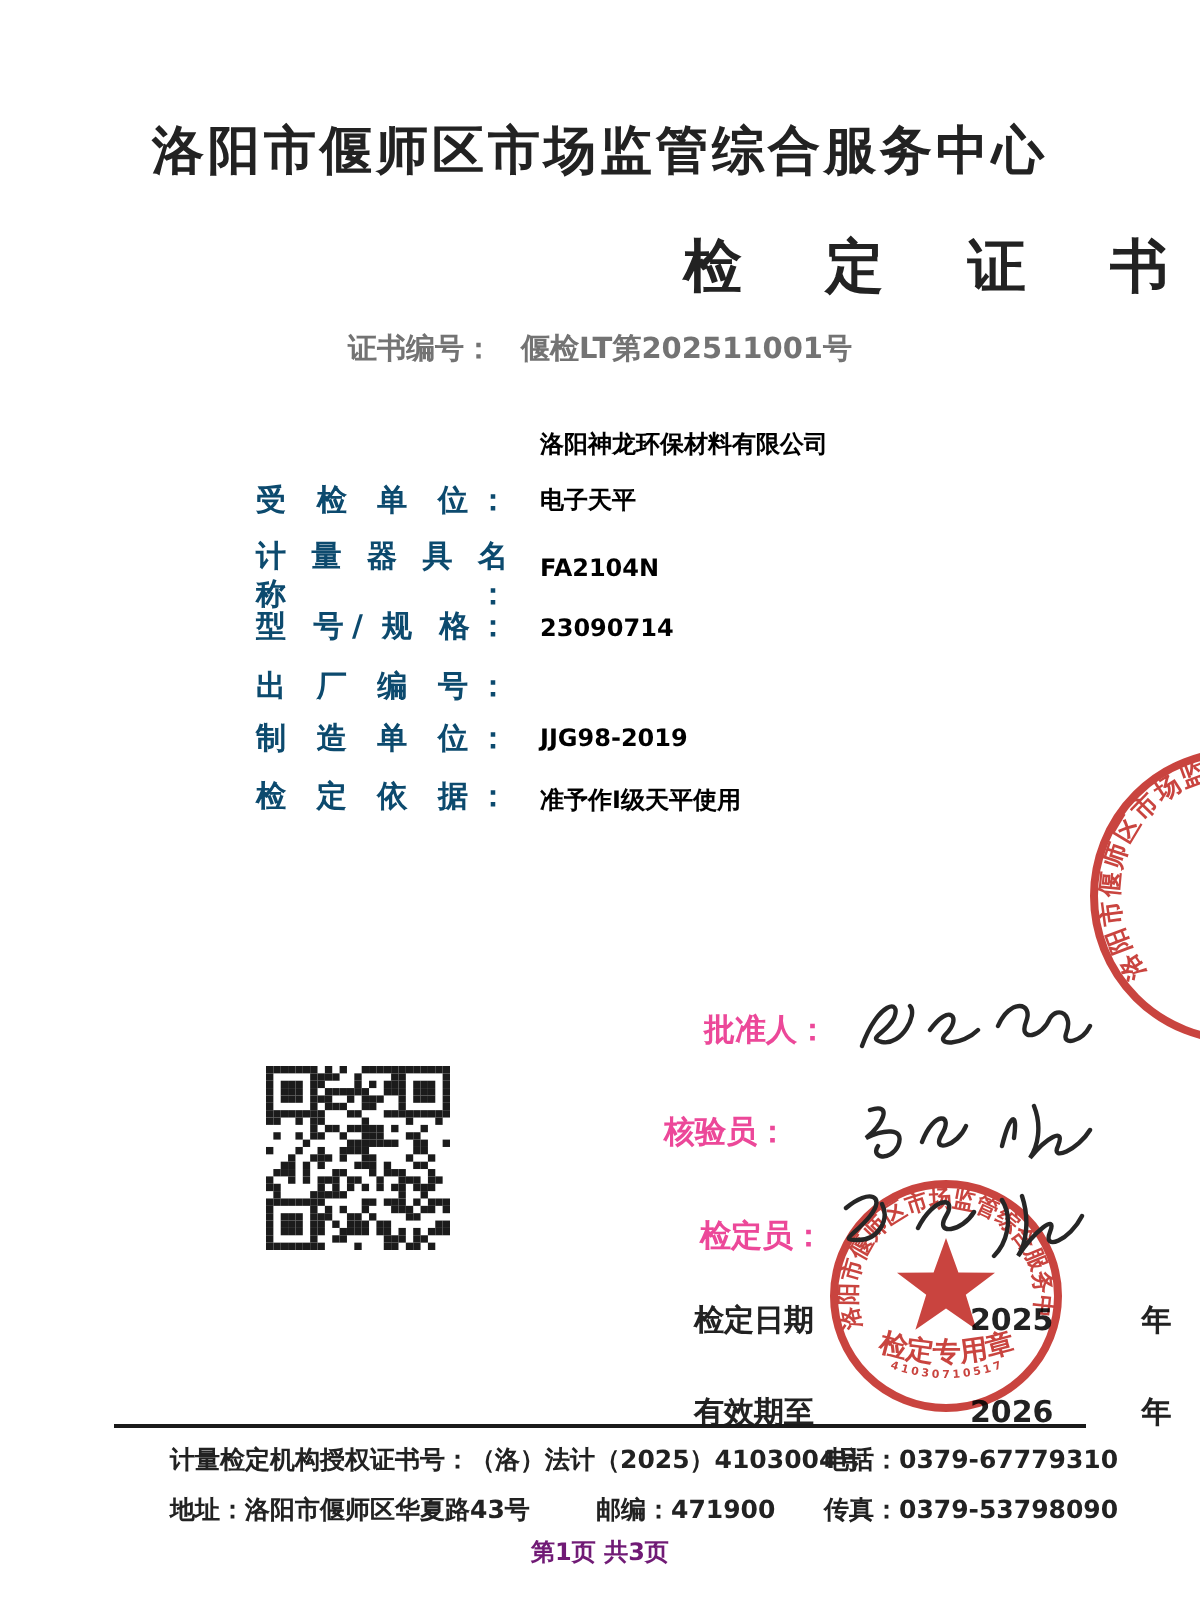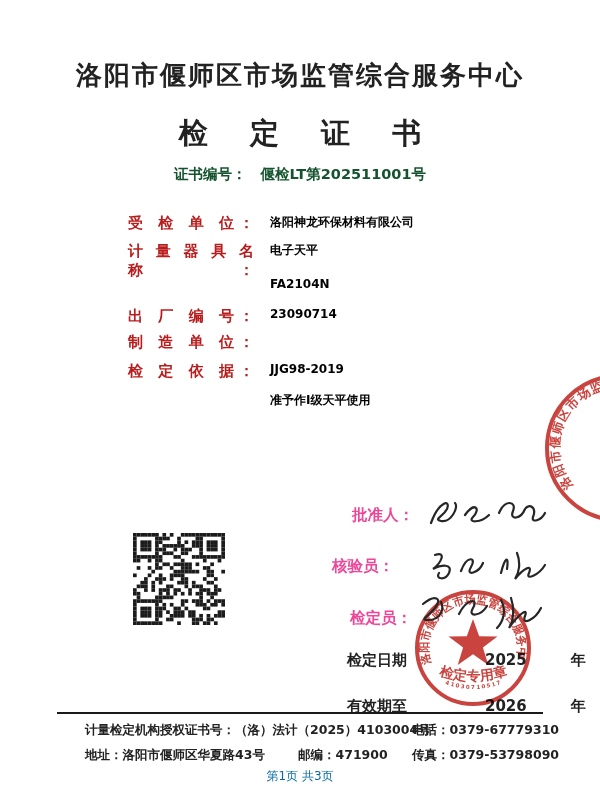--- a/index.html
+++ b/index.html
@@ -8,50 +8,50 @@
     font-family:"DejaVu Sans","Liberation Sans",sans-serif;
     color:#1f1f1f;overflow:hidden;
   }
   .abs{position:absolute;}
   
   .org-name{
     left:0;top:58px;width:600px;text-align:center;
     font-size:26px;font-weight:700;letter-spacing:2px;color:#222;
   }
   .doc-title{
-    left:0;top:114px;width:600px;text-align:center;
+    left:0;top:114px;width:600px;text-align:right;
     font-size:29px;font-weight:700;letter-spacing:16px;text-indent:16px;color:#222;
   }
   .cert-line{
     left:0;top:165px;width:600px;text-align:center;
-    font-size:14.5px;font-weight:700;color:#14532d;
+    font-size:14.5px;font-weight:700;color:#737373;
   }
   .cert-line .gap{display:inline-block;width:14px;}
   
   .frow{position:absolute;left:0;top:0;width:600px;height:22px;}
   .flabel{
     position:absolute;left:128px;width:126px;
-    font-size:15px;font-weight:700;color:#b91c1c;
-    text-align:justify;text-align-last:justify;white-space:normal;
+    font-size:15px;font-weight:700;color:#0c4a6e;
+    text-align:justify;text-align-last:justify;white-space:normal;margin-top:27px;
   }
   .fvalue{
     position:absolute;left:270px;width:300px;
     font-size:12px;font-weight:700;color:#000000;white-space:nowrap;
   }
   
   .siglabel{font-size:15.5px;font-weight:700;color:#ec4899;}
   .sig-ink{stroke:#262626;stroke-width:2.2;fill:none;stroke-linecap:round;mix-blend-mode:multiply;}
   
   .drow{display:flex;align-items:baseline;font-size:15px;font-weight:700;color:#222;}
   .drow .dlabel{width:80px;margin-right:26px;}
   .drow .piece{margin-right:12px;margin-left:32px;}
   
   .rule{left:57px;top:712px;width:486px;height:2px;background:#1a1a1a;}
   .ftext{font-size:12.5px;font-weight:700;color:#222;white-space:nowrap;}
-  .pageinfo{left:0;top:768px;width:600px;text-align:center;font-size:12px;font-weight:400;color:#0369a1;}
+  .pageinfo{left:0;top:768px;width:600px;text-align:center;font-size:12px;font-weight:700;color:#701a75;}
   
   .stamp{mix-blend-mode:multiply;opacity:.92;}
   .stamp text{font-weight:700;}
   
   .qrbox{left:133px;top:533px;width:92px;height:92px;}
 </style>
 </head>
 <body>
 
 <div class="abs org-name">洛阳市偃师区市场监管综合服务中心</div>
@@ -60,20 +60,21 @@
 
 <div class="frow" style="top:214px">
   <span class="flabel">受 检 单 位：</span>
   <span class="fvalue">洛阳神龙环保材料有限公司</span>
 </div>
 <div class="frow" style="top:242px">
   <span class="flabel">计 量 器 具 名 称：</span>
   <span class="fvalue">电子天平</span>
 </div>
 <div class="frow" style="top:277px">
+  <span class="flabel">型 号/ 规 格：</span>
   <span class="fvalue">FA2104N</span>
 </div>
 <div class="frow" style="top:307px">
   <span class="flabel">出 厂 编 号：</span>
   <span class="fvalue">23090714</span>
 </div>
 <div class="frow" style="top:333px">
   <span class="flabel">制 造 单 位：</span>
 </div>
 <div class="frow" style="top:362px">

